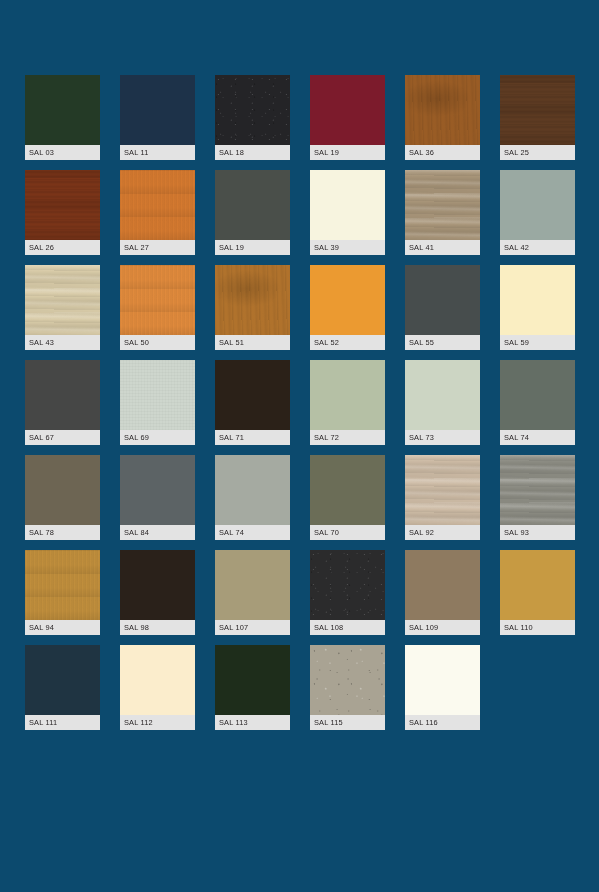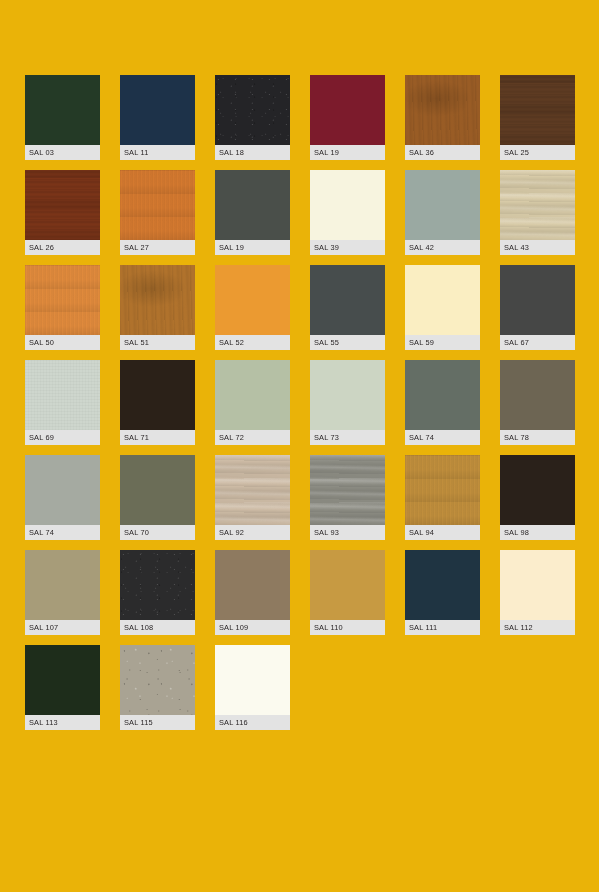--- a/index.html
+++ b/index.html
@@ -14,21 +14,21 @@
     font-family: "Liberation Sans", sans-serif;
     overflow: hidden;
     position: relative;
   }
   #swatch-sheet {
     position: absolute;
     left: 0;
     top: 0;
     width: 599px;
     height: 892px;
-    background: #eab308;
+    background: #0c4a6e;
   }
   .swatch-grid {
     position: absolute;
     left: 25px;
     top: 75px;
     width: 549px;
     display: grid;
     grid-template-columns: repeat(6, 75px);
     grid-auto-rows: 85px;
     column-gap: 20px;
@@ -200,20 +200,24 @@
       </div>
       <div class="swatch-cell">
         <div class="swatch-chip tex-plain" style="background-color: rgb(74, 79, 74);"></div>
         <div class="swatch-label">SAL 19</div>
       </div>
       <div class="swatch-cell">
         <div class="swatch-chip tex-plain" style="background-color: rgb(247, 244, 223);"></div>
         <div class="swatch-label">SAL 39</div>
       </div>
       <div class="swatch-cell">
+        <div class="swatch-chip tex-washed" style="background-color: rgb(168, 149, 121);"></div>
+        <div class="swatch-label">SAL 41</div>
+      </div>
+      <div class="swatch-cell">
         <div class="swatch-chip tex-plain" style="background-color: rgb(154, 169, 162);"></div>
         <div class="swatch-label">SAL 42</div>
       </div>
       <div class="swatch-cell">
         <div class="swatch-chip tex-washed" style="background-color: rgb(216, 203, 168);"></div>
         <div class="swatch-label">SAL 43</div>
       </div>
       <div class="swatch-cell">
         <div class="swatch-chip tex-wood-v" style="background-color: rgb(224, 138, 60);"></div>
         <div class="swatch-label">SAL 50</div>
@@ -254,20 +258,24 @@
         <div class="swatch-chip tex-plain" style="background-color: rgb(204, 213, 195);"></div>
         <div class="swatch-label">SAL 73</div>
       </div>
       <div class="swatch-cell">
         <div class="swatch-chip tex-plain" style="background-color: rgb(100, 110, 101);"></div>
         <div class="swatch-label">SAL 74</div>
       </div>
       <div class="swatch-cell">
         <div class="swatch-chip tex-plain" style="background-color: rgb(109, 101, 83);"></div>
         <div class="swatch-label">SAL 78</div>
+      </div>
+      <div class="swatch-cell">
+        <div class="swatch-chip tex-plain" style="background-color: rgb(92, 99, 101);"></div>
+        <div class="swatch-label">SAL 84</div>
       </div>
       <div class="swatch-cell">
         <div class="swatch-chip tex-plain" style="background-color: rgb(165, 170, 161);"></div>
         <div class="swatch-label">SAL 74</div>
       </div>
       <div class="swatch-cell">
         <div class="swatch-chip tex-plain" style="background-color: rgb(107, 109, 87);"></div>
         <div class="swatch-label">SAL 70</div>
       </div>
       <div class="swatch-cell">

